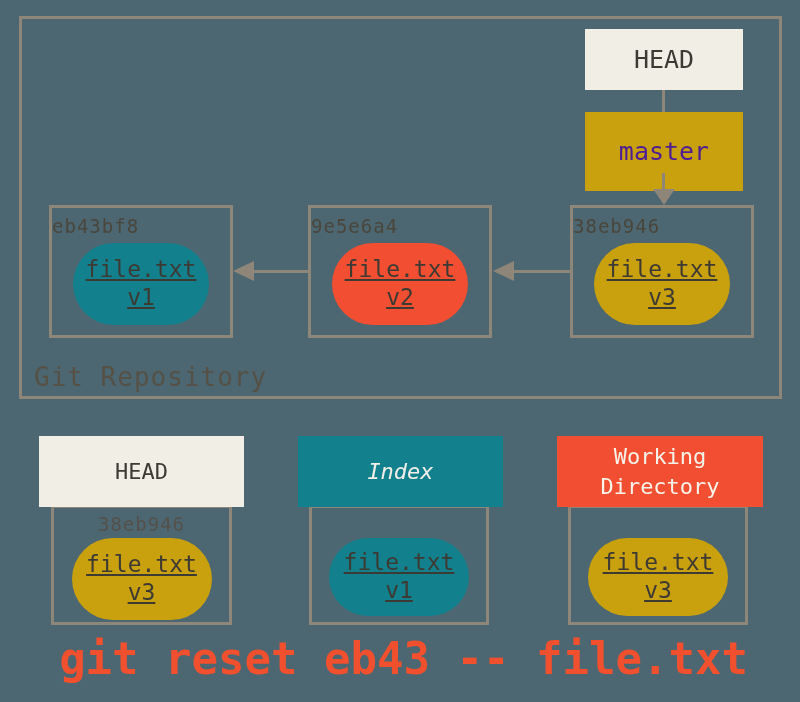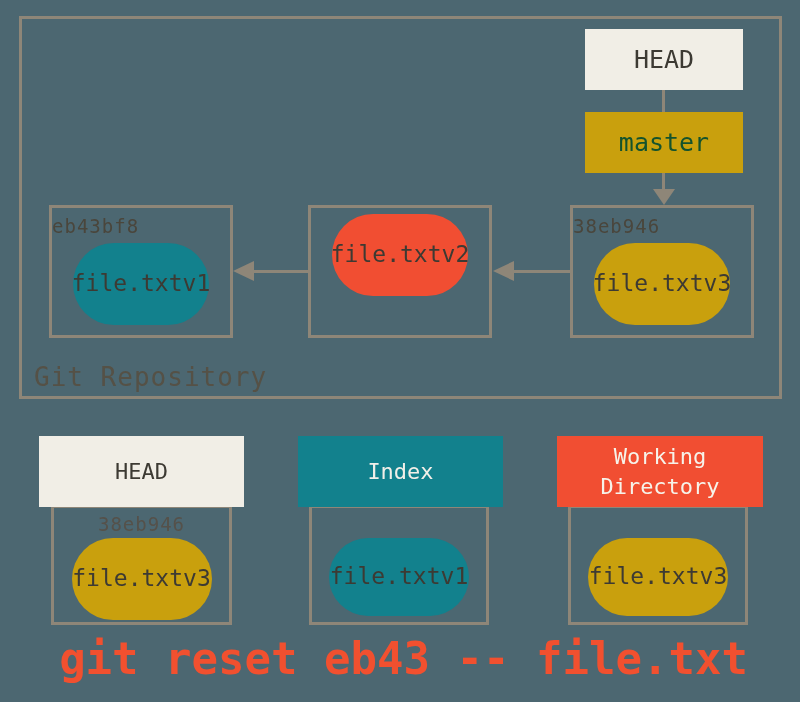--- a/index.html
+++ b/index.html
@@ -18,21 +18,21 @@
   .repo-label{
     position:absolute;left:12px;bottom:4px;
     font-size:26px;color:#555146;letter-spacing:1px;
   }
   
   .ref-box{
     position:absolute;display:flex;align-items:center;justify-content:center;
     box-sizing:border-box;
   }
   .head-ref{left:585px;top:29px;width:158px;height:61px;background:#f1eee6;color:#3d3a33;font-size:25px;}
-  .branch-box{left:585px;top:112px;width:158px;height:61px;background:#c9a00d;color:#14532d;font-size:25px;}
+  .branch-box{left:585px;top:112px;width:158px;height:79px;background:#c9a00d;color:#4c1d95;font-size:25px;}
   
   .line{position:absolute;background:#8e8678;}
   .vline-head-master{left:662px;top:90px;width:3px;height:22px;}
   .vline-master-commit{left:662px;top:173px;width:3px;height:16px;}
   .arrowhead-down{
     position:absolute;left:653px;top:189px;width:0;height:0;
     border-left:11px solid transparent;border-right:11px solid transparent;
     border-top:16px solid #8e8678;
   }
   .hline{top:270px;height:3px;}
@@ -50,42 +50,42 @@
     position:absolute;top:205px;width:184px;height:133px;
     border:3px solid #8e8678;box-sizing:border-box;
   }
   .commit-1{left:49px;}
   .commit-2{left:308px;}
   .commit-3{left:570px;}
   .commit-hash{
     text-align:left;margin-top:7px;font-size:19px;color:#4a463c;letter-spacing:1px;
   }
   .blob{
-    display:flex;flex-direction:row;align-items:center;justify-content:center;
+    display:flex;flex-direction:column;align-items:center;justify-content:center;
     width:136px;height:82px;border-radius:41px;margin:6px auto 0;
-    font-size:23px;line-height:1.2;color:#3d3a33;text-align:center;
+    font-size:23px;line-height:1.2;color:#3d3a33;text-align:center;text-decoration:underline;
   }
   .blob-teal{background:#12818d;}
   .blob-orange{background:#f14e32;}
   .blob-gold{background:#c9a00d;}
   
   .area-box{
     position:absolute;top:505px;height:120px;
     border:3px solid #8e8678;box-sizing:border-box;
   }
   .area-box-head{left:51px;width:181px;}
   .area-box-index{left:309px;width:180px;}
   .area-box-wd{left:568px;width:180px;}
   .area-header{
     position:absolute;top:436px;height:71px;
     display:flex;align-items:center;justify-content:center;
     font-size:22px;text-align:center;line-height:1.35;box-sizing:border-box;z-index:2;
   }
   .area-header-head{left:39px;width:205px;background:#f1eee6;color:#3d3a33;}
-  .area-header-index{left:298px;width:205px;background:#12818d;color:#f2efe8;}
+  .area-header-index{left:298px;width:205px;background:#12818d;color:#f2efe8;font-style:italic;}
   .area-header-wd{left:557px;width:206px;background:#f14e32;color:#f6f3ea;padding:12px 28px;}
   .area-hash{text-align:center;margin-top:5px;font-size:19px;color:#55514a;letter-spacing:1px;}
   .area-blob{width:140px;height:82px;border-radius:41px;margin:3px auto 0;}
   .area-blob-centered{margin-top:30px;height:78px;}
   
   .command{
     position:absolute;left:0;right:0;top:633px;
     text-align:center;font-size:44px;font-weight:bold;color:#f1502f;
     white-space:pre;
     margin-left:7px;
@@ -111,20 +111,21 @@
 
   <div class="commit-box commit-1">
     <div class="commit-hash">eb43bf8</div>
     <div class="blob blob-teal">
       <div>file.txt</div>
       <div>v1</div>
     </div>
   </div>
 
   <div class="commit-box commit-2">
+    <div class="commit-hash">9e5e6a4</div>
     <div class="blob blob-orange">
       <div>file.txt</div>
       <div>v2</div>
     </div>
   </div>
 
   <div class="commit-box commit-3">
     <div class="commit-hash">38eb946</div>
     <div class="blob blob-gold">
       <div>file.txt</div>

